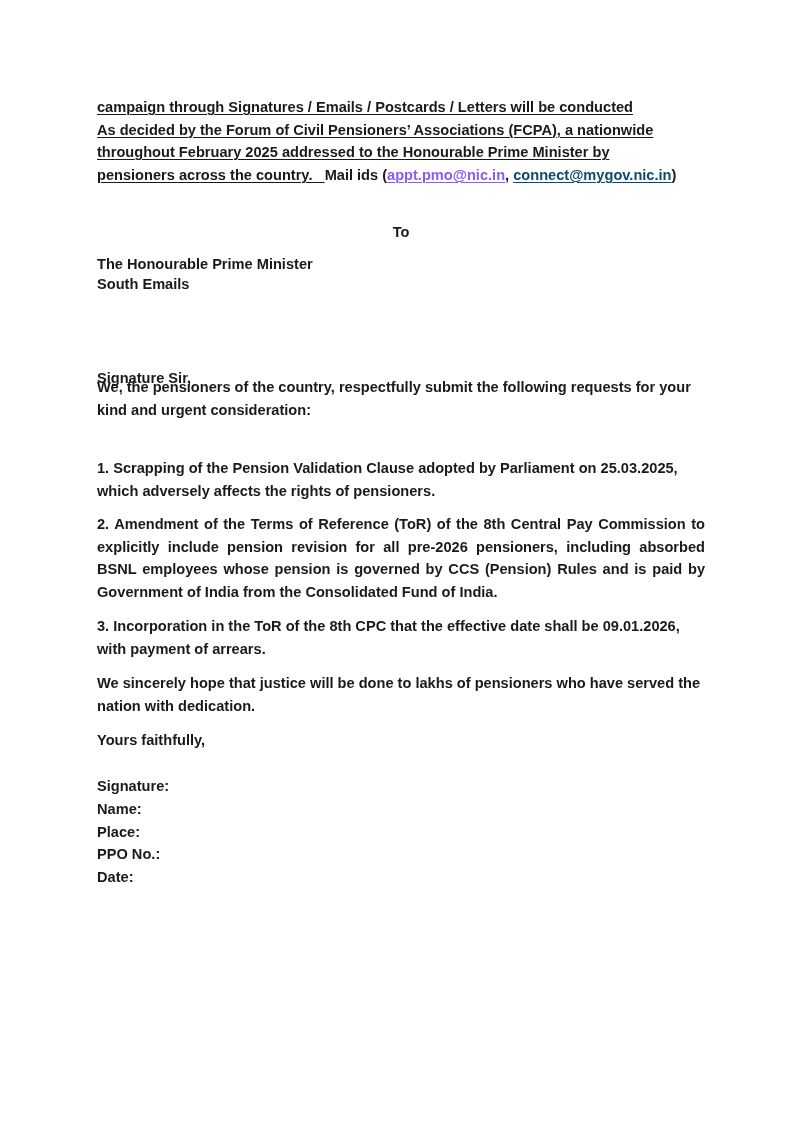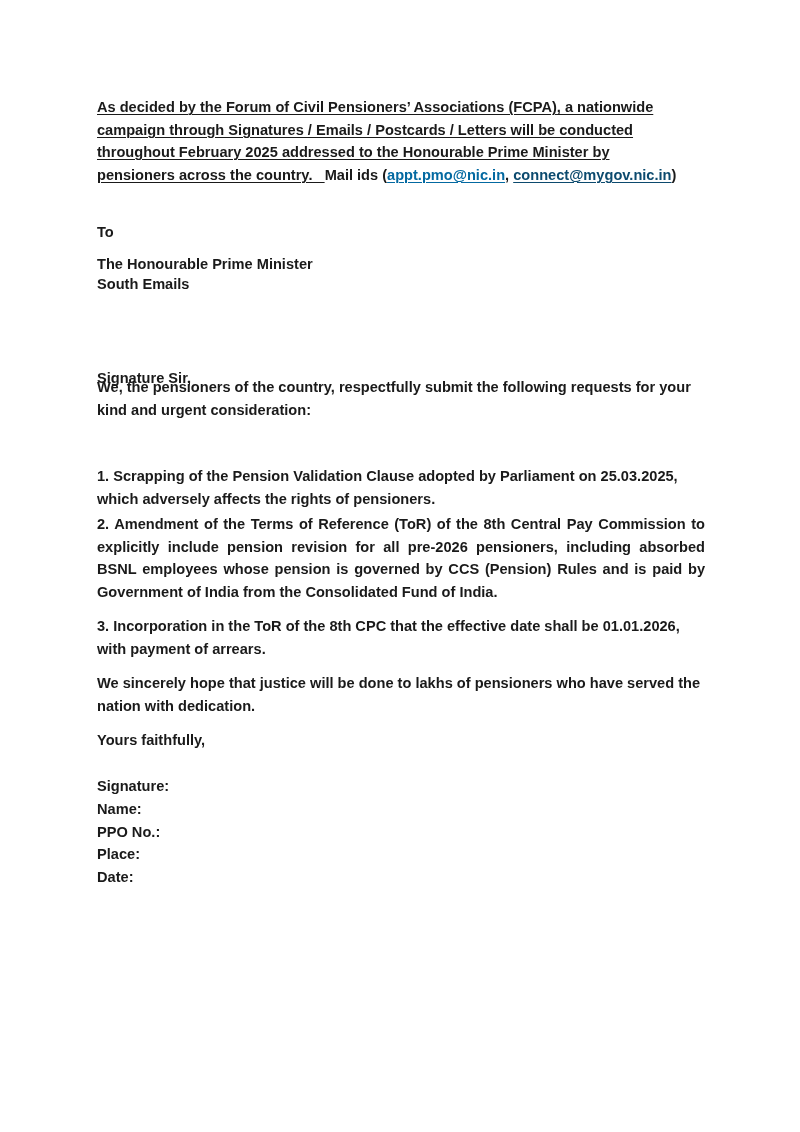--- a/index.html
+++ b/index.html
@@ -3,64 +3,64 @@
   <meta charset="utf-8">
   <style>
     html, body { margin: 0; padding: 0; background: #ffffff; }
     body { width: 800px; height: 1132px; position: relative; overflow: hidden;
       font-family: "Liberation Sans", "DejaVu Sans", sans-serif; color: #1a1a1a; }
     .page { position: absolute; left: 97px; top: 0; width: 608px; }
     .blk { position: absolute; left: 0; width: 608px; font-weight: bold; font-size: 14.6px; }
     .intro { top: 96px; line-height: 22.6px; }
     .intro .ul { text-decoration: underline; text-decoration-thickness: 1px; text-underline-offset: 2px; }
     .intro a { color: #467886; text-decoration: underline; text-decoration-thickness: 1px; text-underline-offset: 2px; }
-    .to { top: 221px; line-height: 22px; }
+    .to { top: 221px; line-height: 22px; text-align: center; }
     .addr { top: 255px; line-height: 19.7px; }
     .salute { top: 367px; line-height: 22px; }
     .p { line-height: 22.6px; margin: 0; }
     .justify { text-align: justify; text-align-last: left; }
     .p0 { top: 376px; }
-    .p1 { top: 457px; margin-top: 8px; }
+    .p1 { top: 457px; }
     .p2 { top: 513px; }
     .p3 { top: 615px; }
     .p4 { top: 672px; }
     .close { top: 729px; line-height: 22px; }
     .sig { top: 775px; line-height: 22.8px; }
     .line { display: block; white-space: nowrap; }
   </style>
 </head>
 <body>
 
 <div class="page">
 
   <div class="blk intro">
+    <span class="line ul">campaign through Signatures / Emails / Postcards / Letters will be conducted</span>
     <span class="line ul">As decided by the Forum of Civil Pensioners’ Associations (FCPA), a nationwide</span>
-    <span class="line ul">campaign through Signatures / Emails / Postcards / Letters will be conducted</span>
     <span class="line ul">throughout February 2025 addressed to the Honourable Prime Minister by</span>
-    <span class="line"><span class="ul">pensioners across the country.&nbsp;&nbsp;&nbsp;</span><span>Mail ids (</span><a href="mailto:appt.pmo@nic.in" style="color: #0369a1;">appt.pmo@nic.in</a><span>, </span><a href="mailto:connect@mygov.nic.in" style="color: #0c4a6e;">connect@mygov.nic.in</a><span>)</span></span>
+    <span class="line"><span class="ul">pensioners across the country.&nbsp;&nbsp;&nbsp;</span><span>Mail ids (</span><a href="mailto:appt.pmo@nic.in" style="color: #8b5cf6;">appt.pmo@nic.in</a><span>, </span><a href="mailto:connect@mygov.nic.in" style="color: #0c4a6e;">connect@mygov.nic.in</a><span>)</span></span>
   </div>
 
   <div class="blk to">To</div>
 
   <div class="blk addr">
     <span class="line">The Honourable Prime Minister</span>
     <span class="line">South Emails</span>
   </div>
 
   <div class="blk salute">Signature Sir,</div>
 
   <p class="blk p p0">We, the pensioners of the country, respectfully submit the following requests for your kind and urgent consideration:</p>
   <p class="blk p p1">1. Scrapping of the Pension Validation Clause adopted by Parliament on 25.03.2025, which adversely affects the rights of pensioners.</p>
   <p class="blk p p2 justify">2. Amendment of the Terms of Reference (ToR) of the 8th Central Pay Commission to explicitly include pension revision for all pre-2026 pensioners, including absorbed BSNL employees whose pension is governed by CCS (Pension) Rules and is paid by Government of India  from the Consolidated Fund of India.</p>
-  <p class="blk p p3">3. Incorporation in the ToR of the 8th CPC that the effective date shall be 01.01.2026, with payment of arrears.</p>
+  <p class="blk p p3">3. Incorporation in the ToR of the 8th CPC that the effective date shall be 09.01.2026, with payment of arrears.</p>
   <p class="blk p p4">We sincerely hope that justice will be done to lakhs of pensioners who have served the nation with dedication.</p>
 
   <div class="blk close">Yours faithfully,</div>
 
   <div class="blk sig">
     <span class="line">Signature:</span>
     <span class="line">Name:</span>
+    <span class="line">Place:</span>
     <span class="line">PPO No.:</span>
-    <span class="line">Place:</span>
     <span class="line">Date:</span>
   </div>
 
 </div>
 
 </body></html>

